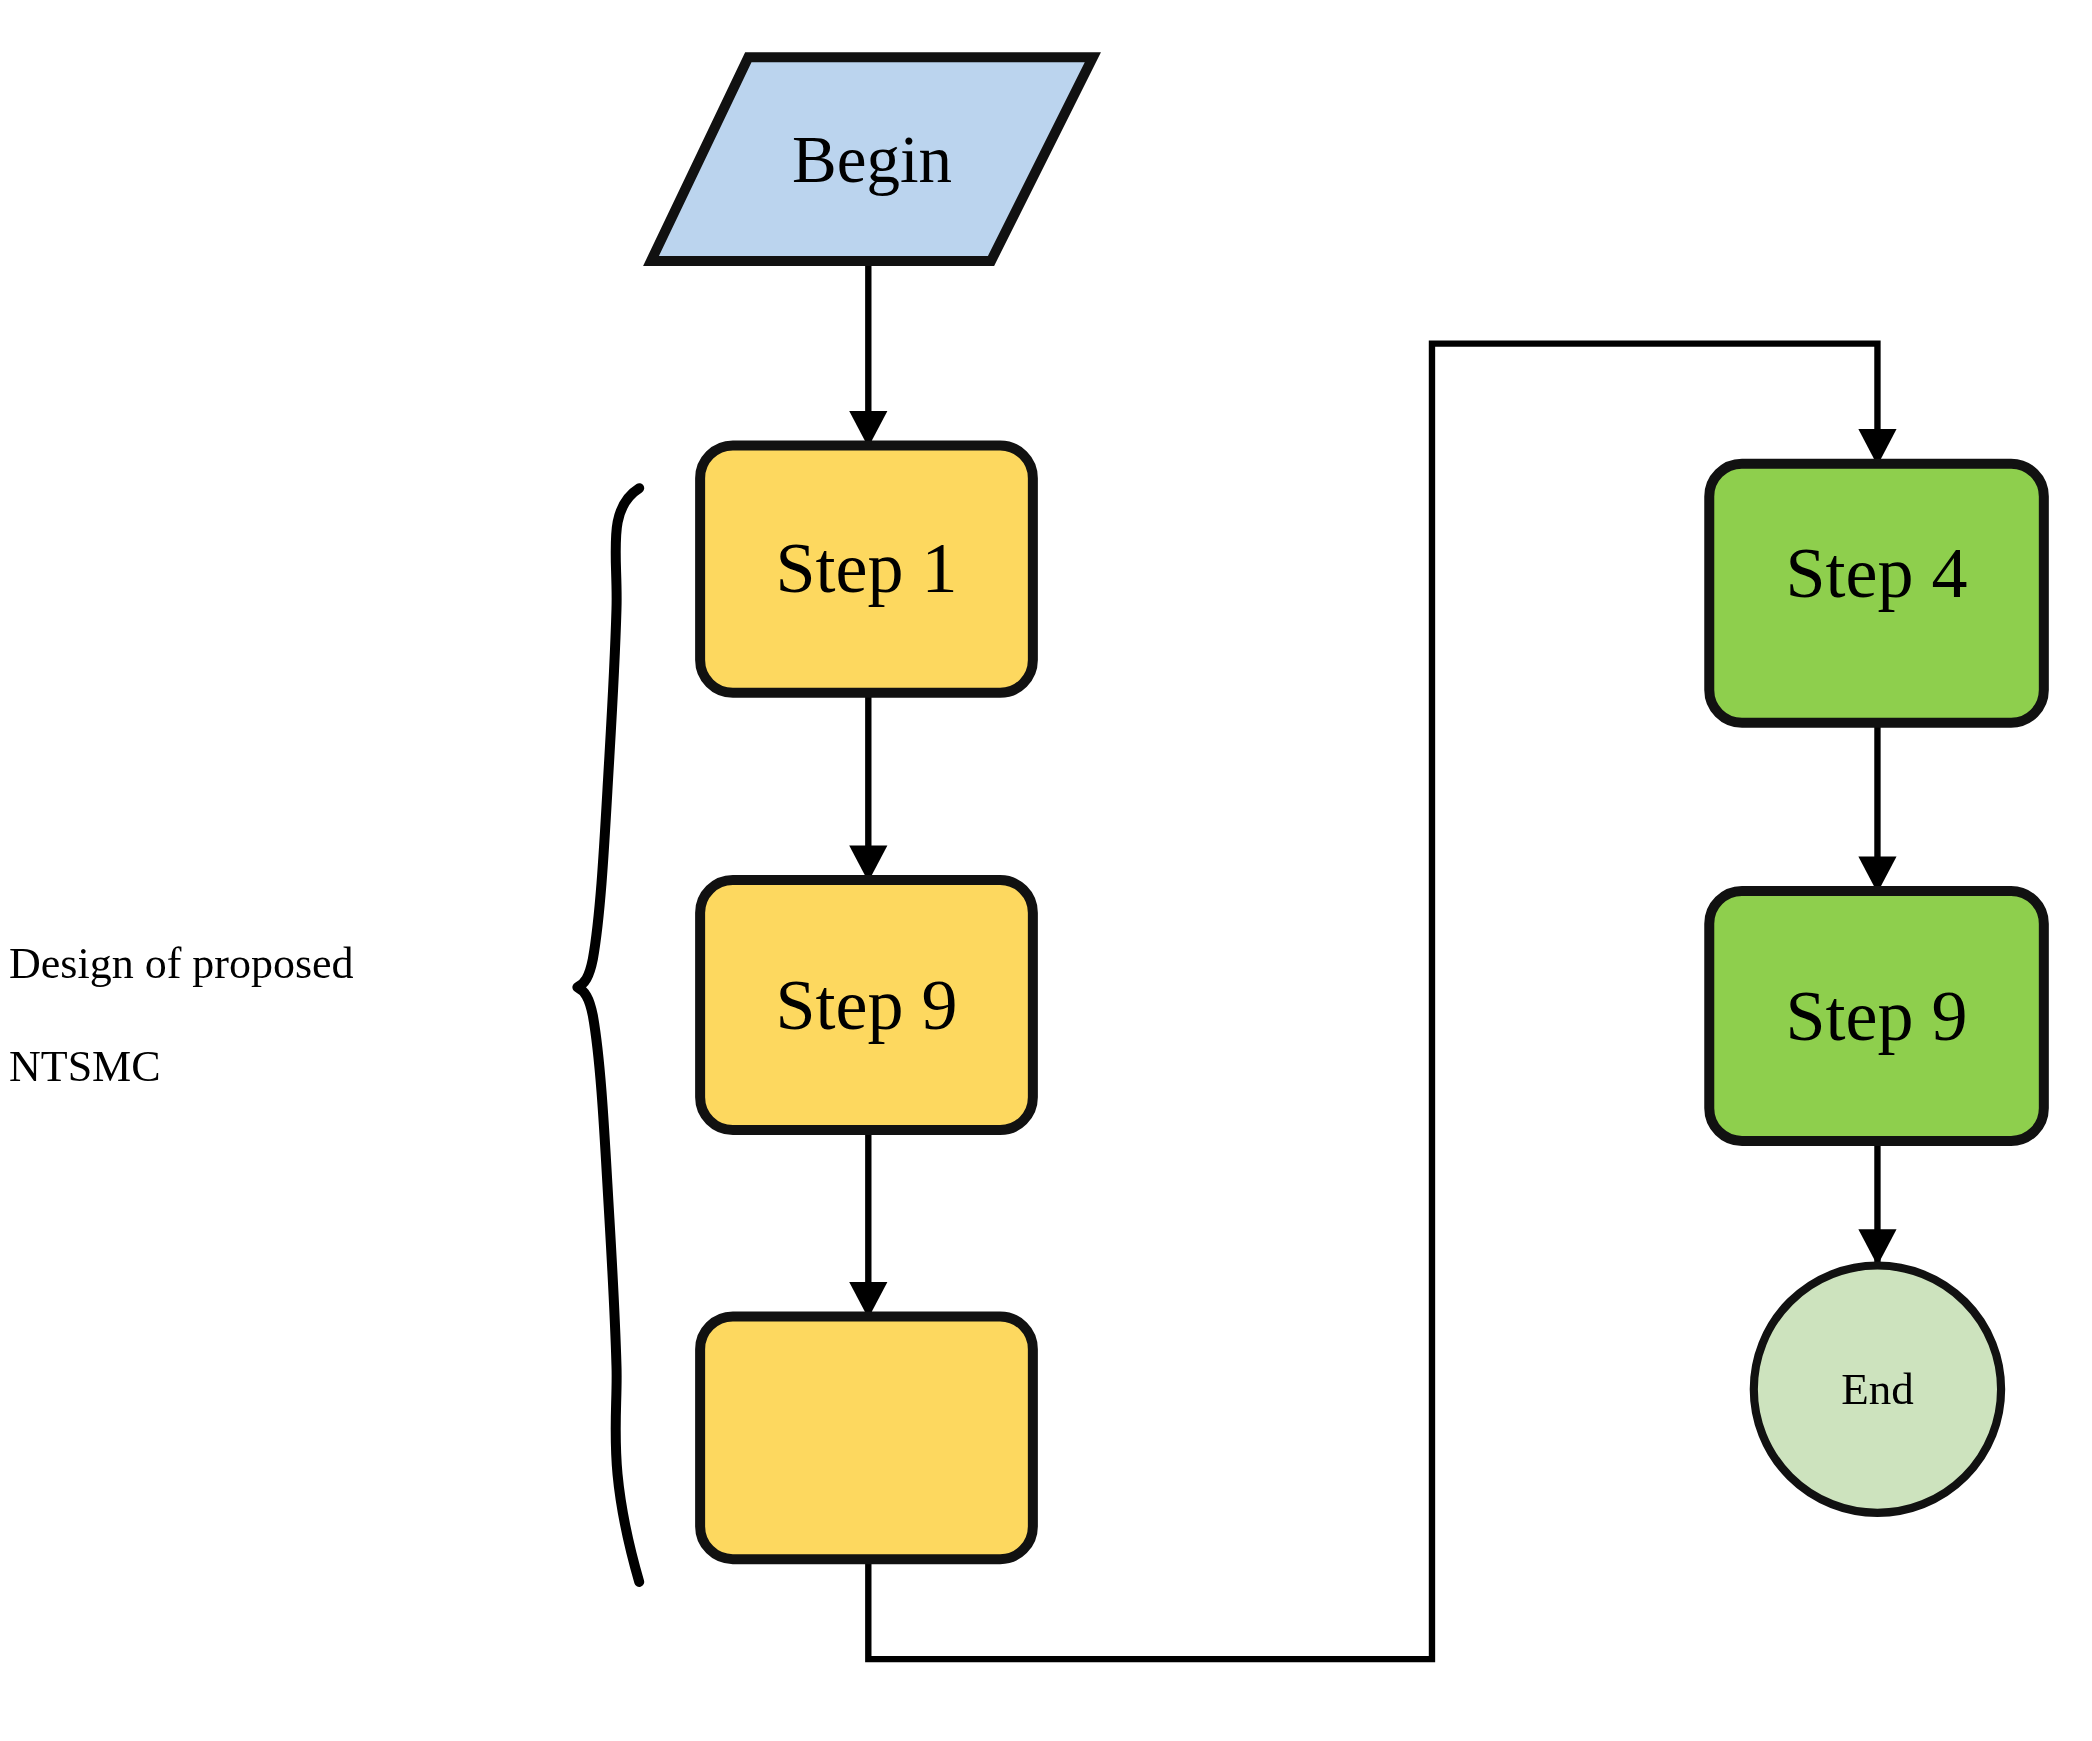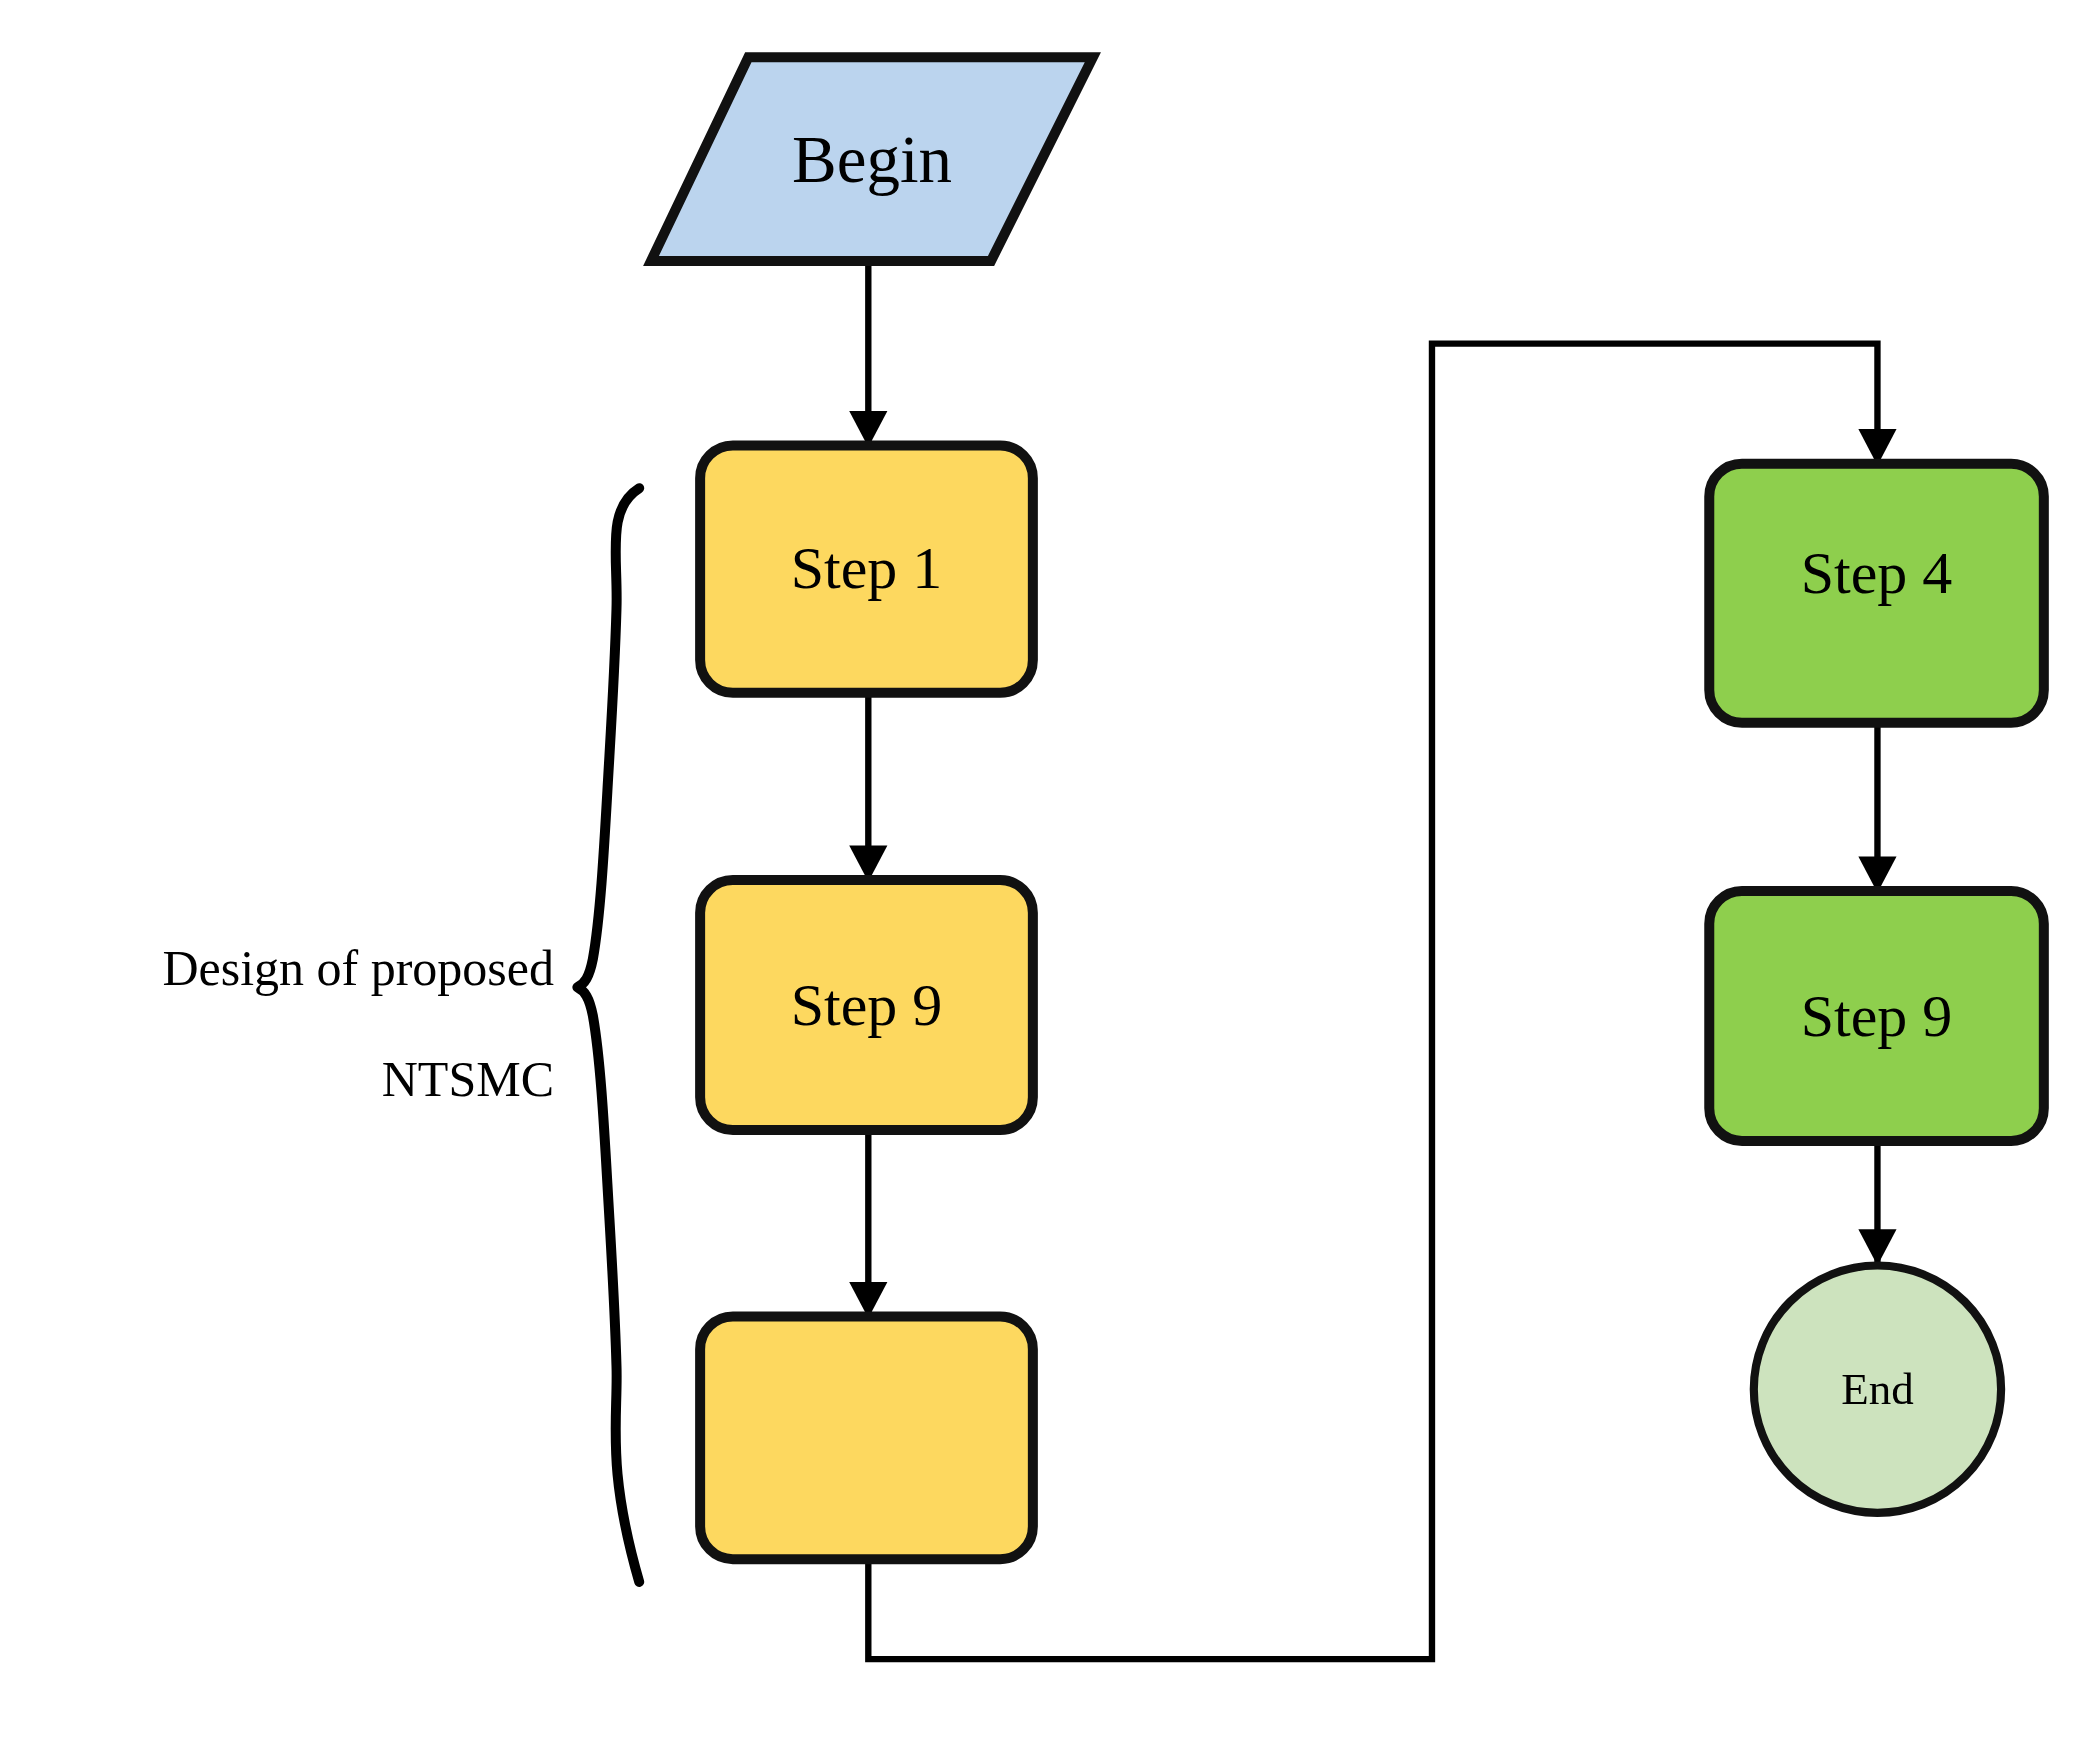--- a/index.html
+++ b/index.html
@@ -37,43 +37,43 @@
   .label-begin {
     left: 651px;
     top: 57px;
     width: 442px;
     height: 204px;
     line-height: 204px;
     font-size: 67px;
   }
   .label-step {
     width: 333px;
-    font-size: 60px;
+    font-size: 72px;
   }
   .label-step1 { left: 700px; top: 445px;  width: 333px; height: 247px; line-height: 247px; }
   .label-step2 { left: 700px; top: 880px;  width: 333px; height: 250px; line-height: 250px; }
   .label-step3 { left: 700px; top: 1316px; width: 333px; height: 243px; line-height: 273px; }
   .label-step4 { left: 1709px; top: 444px; width: 335px; height: 259px; line-height: 259px; }
   .label-step5 { left: 1709px; top: 891px; width: 335px; height: 250px; line-height: 250px; }
   .label-end {
     left: 1754px;
     top: 1266px;
     width: 247px;
     height: 247px;
     line-height: 247px;
     font-size: 45px;
   }
   .side-label {
     position: absolute;
     left: 9px;
     top: 936px;
     width: 545px;
-    font-size: 50px;
+    font-size: 44px;
     line-height: 1.28;
-    text-align: right;
+    text-align: left;
     color: #000000;
     font-family: "Liberation Serif", "DejaVu Serif", serif;
   }
   .side-label .l2 { display: block; margin-top: 47px; }
 </style>
 </head>
 <body>
 
 <div id="canvas">
 

